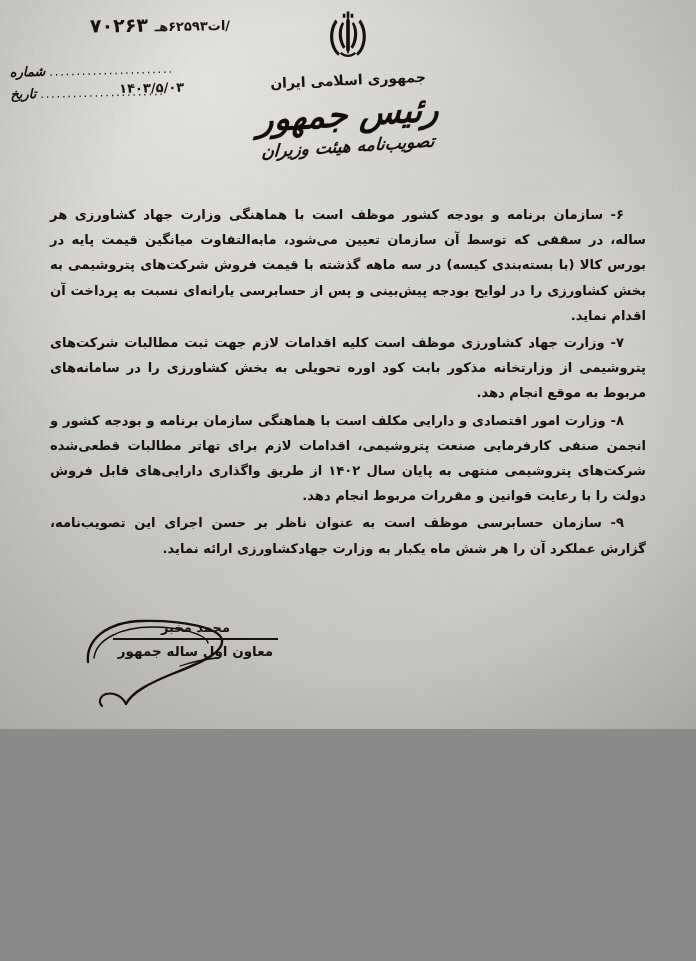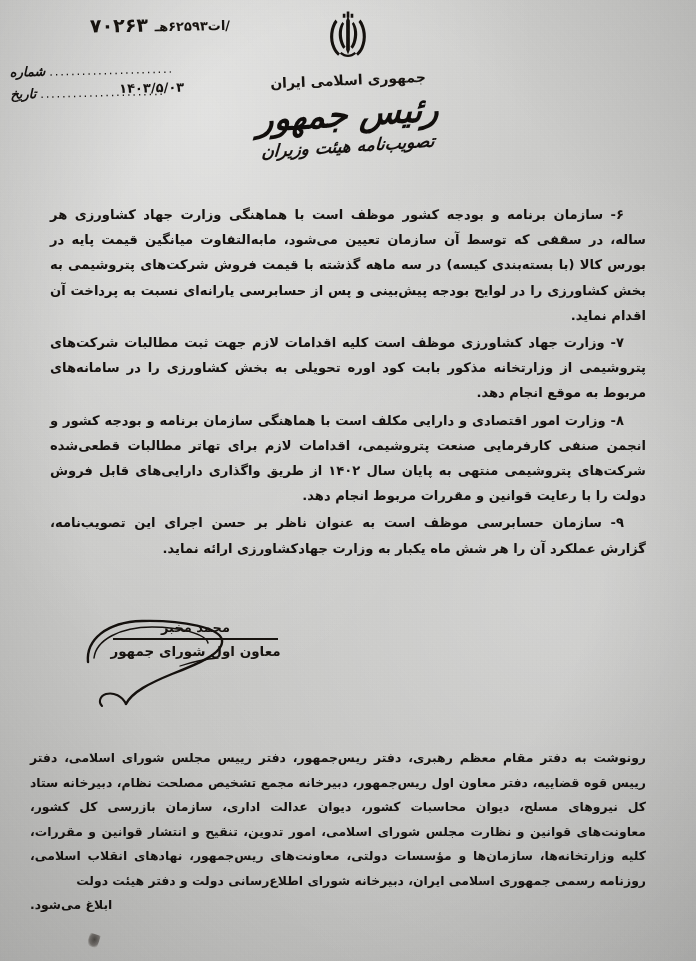--- a/index.html
+++ b/index.html
@@ -3,21 +3,21 @@
 <meta charset="utf-8">
 <style>
   html, body {
     margin: 0;
     padding: 0;
     background: #8a8a8a;
   }
   #page {
     position: relative;
     width: 696px;
-    height: 961px;
+    height: 729px;
     overflow: hidden;
     background:
       radial-gradient(ellipse at 30% 12%, rgba(255,255,255,0.40) 0%, rgba(255,255,255,0.0) 48%),
       radial-gradient(ellipse at 78% 62%, rgba(255,255,255,0.22) 0%, rgba(255,255,255,0.0) 52%),
       linear-gradient(160deg, #d2d2d0 0%, #cccccA 28%, #c7c7c5 60%, #bfbfbd 100%);
     font-family: "DejaVu Sans", "Liberation Sans", sans-serif;
     color: #14110f;
     direction: rtl;
   }
   
@@ -297,21 +297,21 @@
       <svg class="sig-scribble" viewBox="0 0 230 96" aria-hidden="true">
         <g fill="none" stroke="#14100d" stroke-linecap="round" stroke-linejoin="round">
           <path d="M8 48 C6 26 26 8 62 7 C104 6 140 14 142 26 C144 39 118 50 92 60 C70 69 52 78 46 90" stroke-width="2.4"></path>
           <path d="M14 44 C16 26 40 13 72 13 C100 13 126 20 128 29" stroke-width="1.5"></path>
           <path d="M46 90 C42 82 34 78 26 80 C20 82 18 88 22 92" stroke-width="2.1"></path>
           <path d="M100 52 C112 48 126 45 138 44" stroke-width="1.3"></path>
         </g>
       </svg>
       <div class="signer-name">محمد مخبر</div>
       <div class="sig-rule"></div>
-      <div class="signer-role">معاون اول شورای جمهور</div>
+      <div class="signer-role">معاون اول ساله جمهور</div>
     </div>
   </div>
 
   <div class="dist-text">
     <p>رونوشت به دفتر مقام معظم رهبری، دفتر ریس‌جمهور، دفتر رییس مجلس شورای اسلامی، دفتر رییس قوه قضاییه، دفتر معاون اول ریس‌جمهور، دبیرخانه مجمع تشخیص مصلحت نظام، دبیرخانه ستاد کل نیروهای مسلح، دیوان محاسبات کشور، دیوان عدالت اداری، سازمان بازرسی کل کشور، معاونت‌های قوانین و نظارت مجلس شورای اسلامی، امور تدوین، تنقیح و انتشار قوانین و مقررات، کلیه وزارتخانه‌ها، سازمان‌ها و مؤسسات دولتی، معاونت‌های ریس‌جمهور، نهادهای انقلاب اسلامی، روزنامه رسمی جمهوری اسلامی ایران، دبیرخانه شورای اطلاع‌رسانی دولت و دفتر هیئت دولت</p>
     <p class="dist-closing">ابلاغ می‌شود.</p>
   </div>
 
   <div class="ink-smudge"></div>
 

